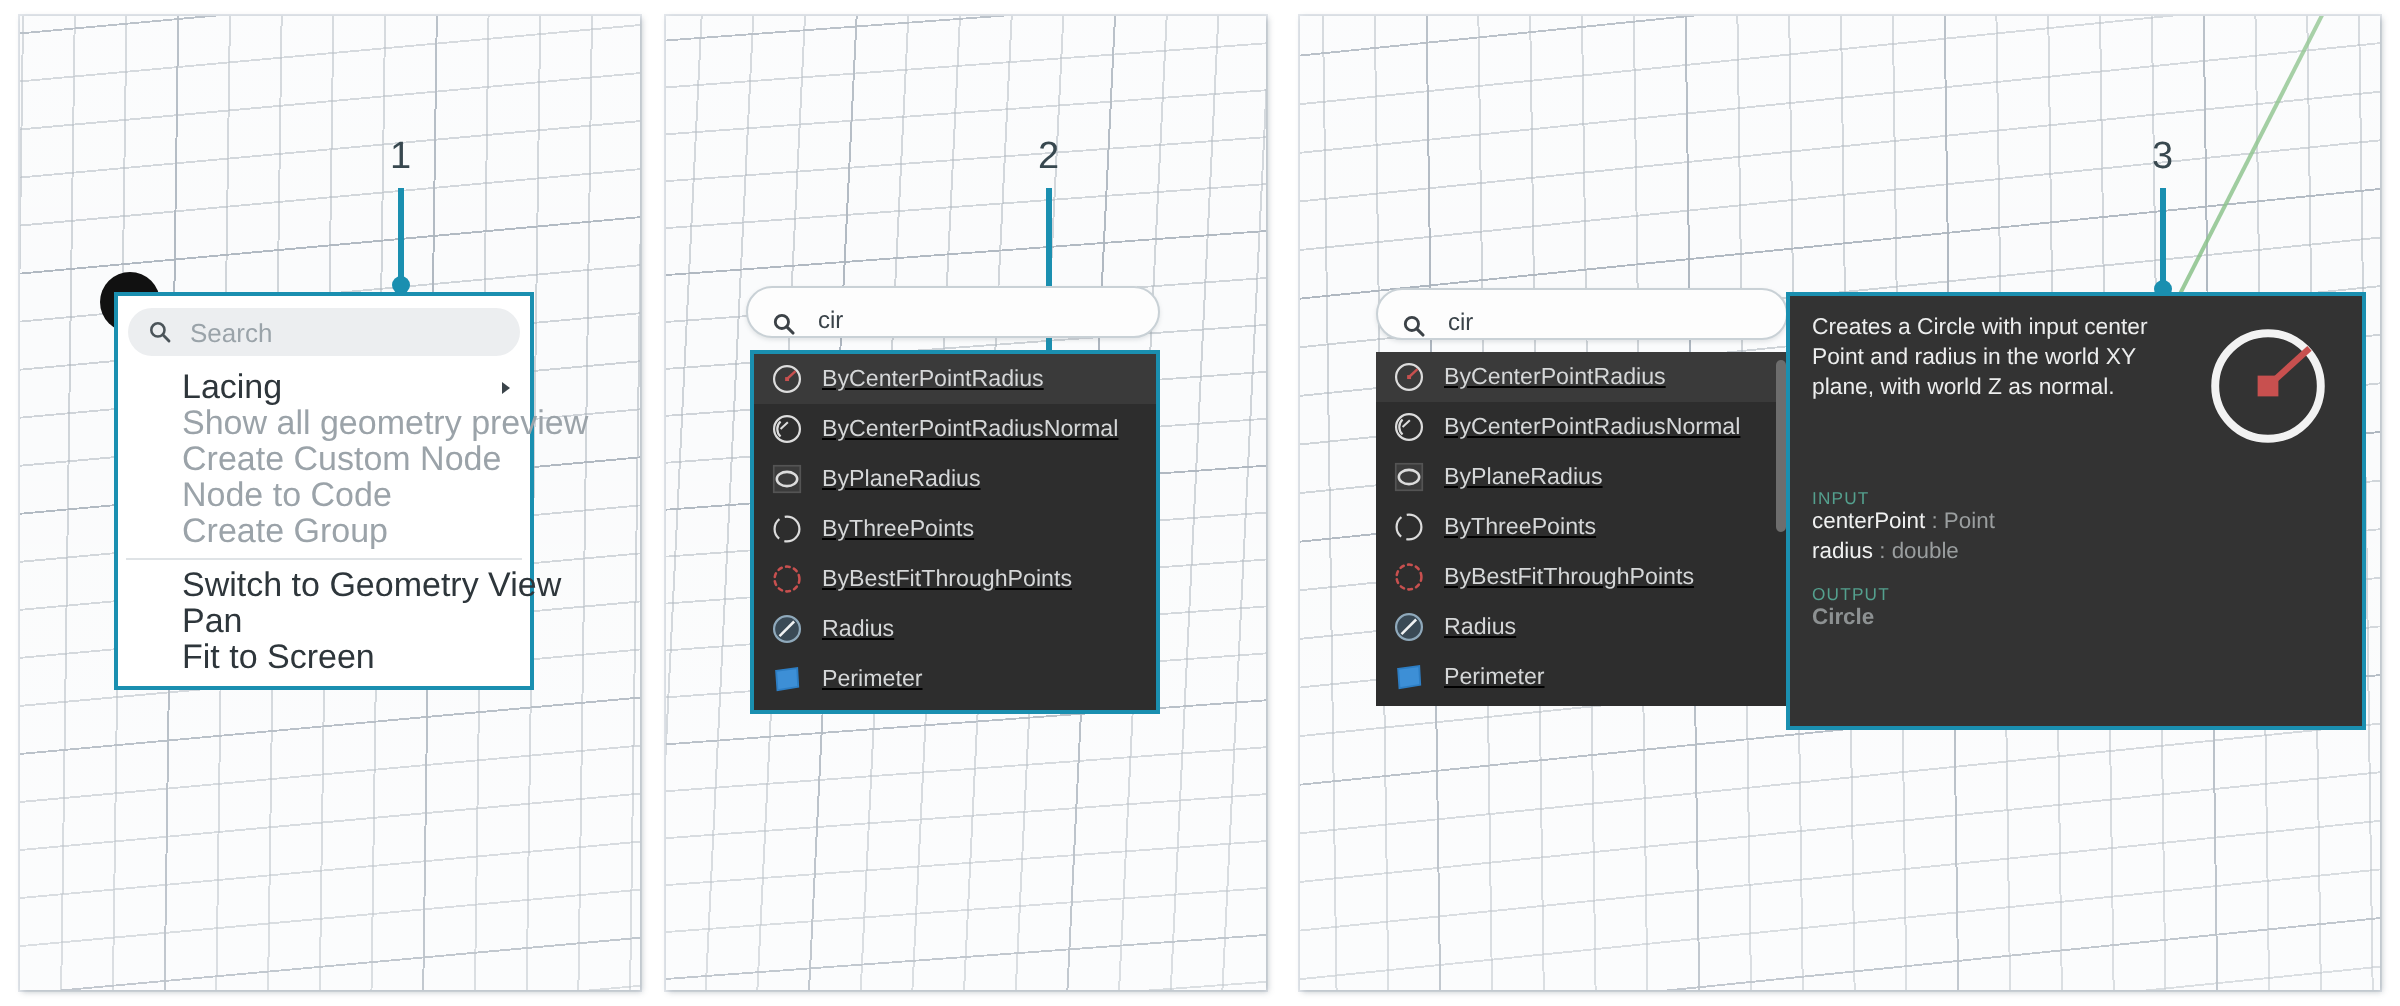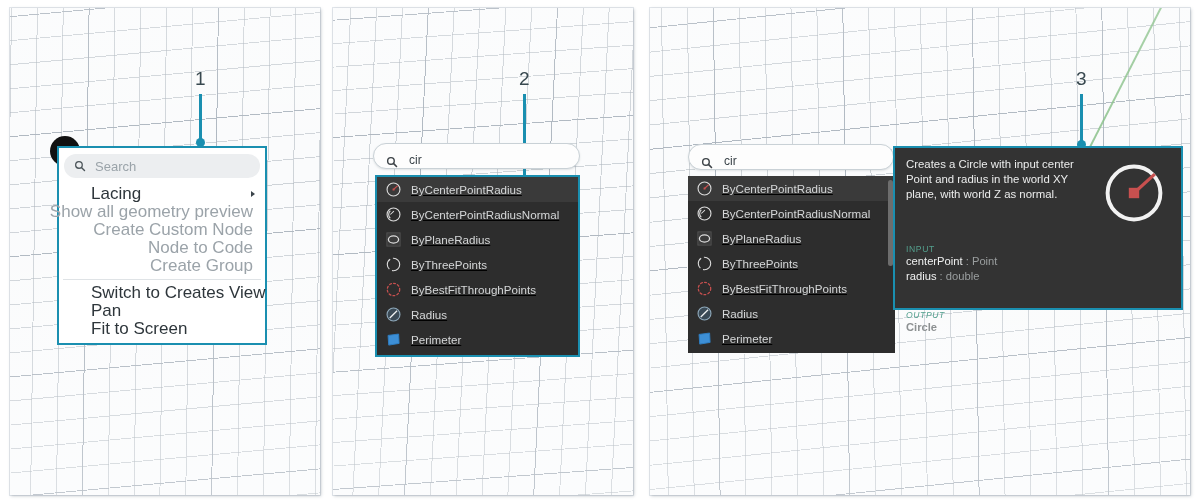--- a/index.html
+++ b/index.html
@@ -41,21 +41,21 @@
       border:2px solid #1a8fb0;box-sizing:border-box;}
   .search-bar{margin:6px 5px 4px 5px;height:24px;background:#eceef0;border-radius:12px;
       display:flex;align-items:center;padding:0 10px;box-sizing:border-box;}
   .search-bar .mag{width:12px;height:12px;flex:0 0 auto;margin-right:7px;}
   .search-bar input{border:0;outline:0;background:transparent;font-size:13px;color:#3a4349;
       font-family:"Liberation Sans",sans-serif;width:100%;}
   .search-bar input::placeholder{color:#9aa3a9;}
   .menu-list{padding:3px 0 5px 0;}
   .menu-item{position:relative;height:18px;display:flex;align-items:center;padding:0 12px 0 32px;
       font-size:17px;color:#2e363b;white-space:nowrap;}
-  .menu-item.dim{color:#9ba3a9;justify-content:flex-end;}
+  .menu-item.dim{color:#9ba3a9;}
   .menu-item .arrow{position:absolute;right:10px;top:50%;transform:translateY(-50%);
       width:0;height:0;border-left:4px solid #3b444a;border-top:3.5px solid transparent;border-bottom:3.5px solid transparent;}
   .menu-sep{height:1px;background:#dfe3e6;margin:4px 4px 4px 4px;}
   #cursor-dot{position:absolute;left:40px;top:128px;width:30px;height:30px;border-radius:50%;
       background:#111111;}
 
   
   .search-field{position:absolute;background:#fdfdfd;border:1px solid #c9d1d6;border-radius:13px;
       height:26px;display:flex;align-items:flex-end;padding:0 12px;box-sizing:border-box;
       box-shadow:0 1px 2px rgba(110,120,130,.18);}
@@ -120,21 +120,21 @@
           <span>Create Custom Node</span>
         </div>
         <div class="menu-item dim">
           <span>Node to Code</span>
         </div>
         <div class="menu-item dim">
           <span>Create Group</span>
         </div>
         <div class="menu-sep"></div>
         <div class="menu-item">
-          <span>Switch to Creates View</span>
+          <span>Switch to Geometry View</span>
         </div>
         <div class="menu-item">
           <span>Pan</span>
         </div>
         <div class="menu-item">
           <span>Fit to Screen</span>
         </div>
       </div>
     </div>
   </div>
@@ -282,36 +282,36 @@
           <span>Radius</span>
         </div>
         <div class="res-item">
           <svg viewBox="0 0 20 20" class="ico">
             <path d="M3.6 5.2 L16 3.6 L16.6 14.6 L4.4 16.6 Z" fill="#3d8fd6" stroke="#2d7ec4" stroke-width="1.1"></path>
           </svg>
           <span>Perimeter</span>
         </div>
       </div>
 
-    <div id="tooltip" style="left:243px;top:138px;width:290px;height:164px;">
+    <div id="tooltip" style="left:243px;top:138px;width:290px;height:219px;">
       <div class="desc">Creates a Circle with input center Point and radius in the world XY plane, with world Z as normal.</div>
 
       <svg class="thumb" viewBox="0 0 70 70">
         <circle cx="35" cy="35" r="28" fill="none" stroke="#f2f2f2" stroke-width="4.2"></circle>
         <line x1="35" y1="35" x2="57" y2="15" stroke="#c8504f" stroke-width="3.4"></line>
         <rect x="29.5" y="29.5" width="11" height="11" fill="#c8504f"></rect>
       </svg>
 
       <div style="position:absolute;left:11px;top:92px;">
         <div class="sec-label">INPUT</div>
         <div class="port">
           <b>centerPoint</b><span> : </span><span>Point</span>
         </div>
         <div class="port">
           <b>radius</b><span> : </span><span>double</span>
         </div>
-        <div class="sec-label" style="margin-top:27px;font-style:italic;">OUTPUT</div>
+        <div class="sec-label" style="margin-top:9px;">OUTPUT</div>
         <div class="outval">Circle</div>
       </div>
     </div>
   </div>
 
 </div>
 
 </body></html>

